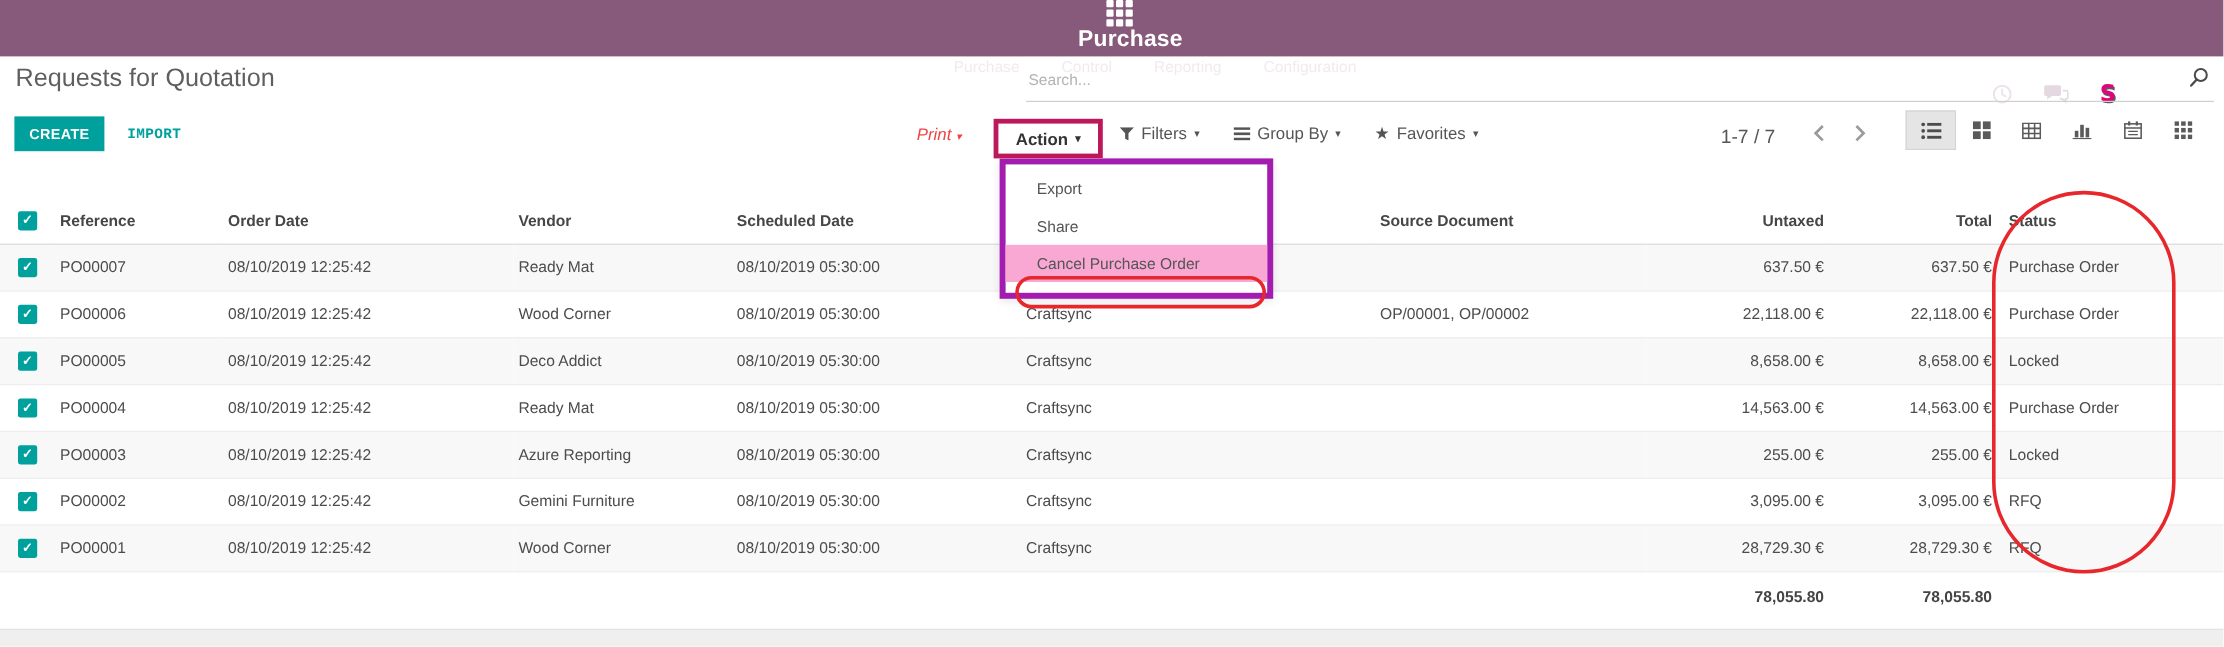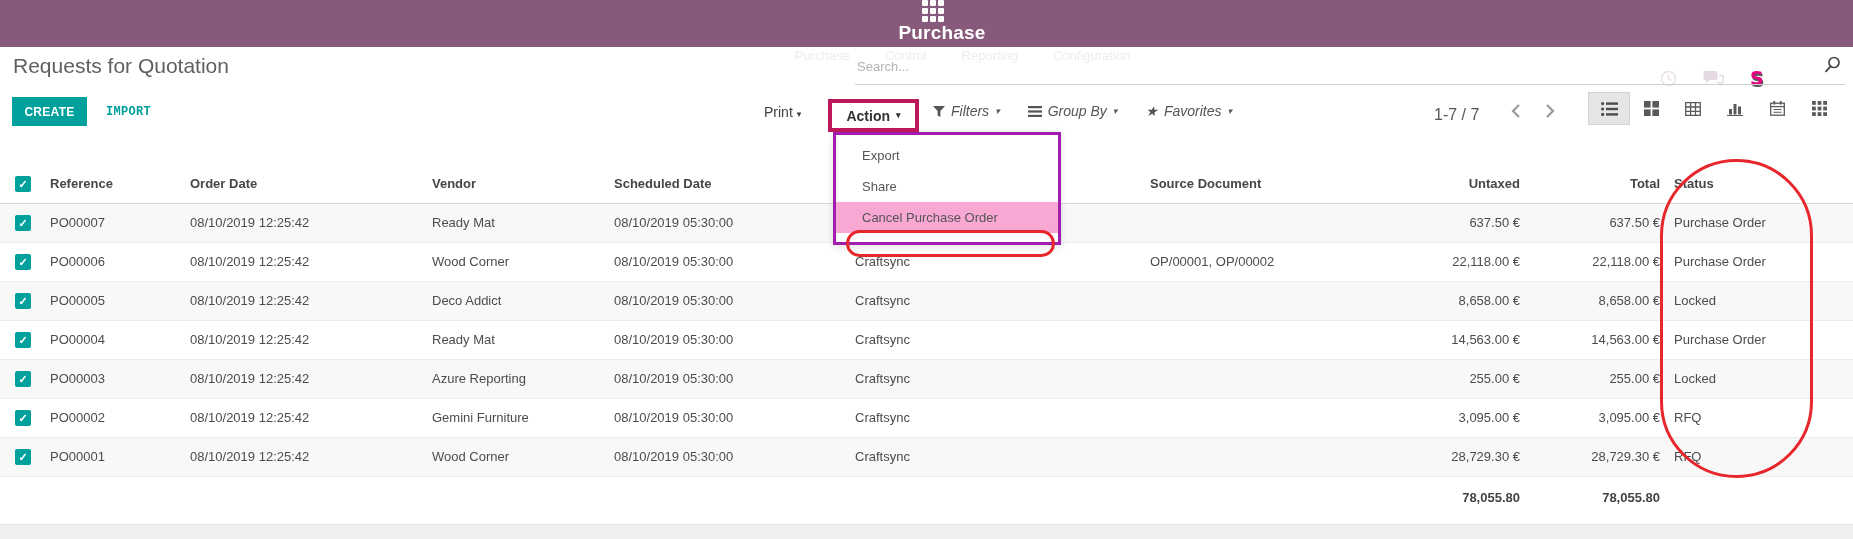--- a/index.html
+++ b/index.html
@@ -34,27 +34,27 @@
 
   .btn-create {
     position:absolute; left:12px; top:97px; width:75px; height:29px;
     background:#00A09D; color:#fff; border:none; font-size:12px; font-weight:bold;
     letter-spacing:.3px; cursor:pointer; font-family:inherit;
   }
   .btn-import {
     position:absolute; left:100px; top:97px; height:29px; background:none; border:none;
     color:#00A09D; font-size:12px; font-weight:bold; letter-spacing:.3px; cursor:pointer; font-family:Liberation Mono, monospace;
   }
-  .print-btn { position:absolute; left:764px; top:104px; font-size:14px; color:#404040; cursor:pointer; }
+  .print-btn { position:absolute; left:764px; top:104px; font-size:14px; color:#ef4444; cursor:pointer;font-style:italic; }
   .action-btn {
     position:absolute; left:828px; top:99px; width:91px; height:33px; z-index:7;
     background:#fff; border:4px solid #be185d; display:flex; align-items:center; justify-content:center;
     gap:6px; font-size:14px; color:#333; font-weight:bold; cursor:pointer;
   }
-  .filter-bar { position:absolute; left:933px; top:103px; display:flex; gap:28px; align-items:center; font-size:14px; color:#555;font-style:italic; }
+  .filter-bar { position:absolute; left:933px; top:103px; display:flex; gap:28px; align-items:center; font-size:14px; color:#555; }
   .filter-bar .fb-item { display:flex; align-items:center; gap:6px; cursor:pointer; }
   .fb-star { font-size:14px; color:#555; }
 
   .pager { position:absolute; left:1434px; top:106px; font-size:16px; color:#555; }
   .pager-prev { position:absolute; left:1510px; top:103px; cursor:pointer; }
   .pager-next { position:absolute; left:1545px; top:103px; cursor:pointer; }
 
   .switcher { position:absolute; left:1588px; top:92px; display:flex; }
   .sw-btn { width:42px; height:33px; display:flex; align-items:center; justify-content:center; cursor:pointer; }
   .sw-btn.active { background:#e5e5e5; border:1px solid #d4d4d4; }
@@ -79,21 +79,21 @@
     color:#fff; font-size:11px; font-weight:bold; line-height:16px; text-align:center; cursor:pointer;
     vertical-align:middle;
   }
   .totals-row td { height:42px; border-top:none; font-weight:bold; color:#444; }
 
   .bottomband { position:absolute; left:0; top:524px; width:1853px; height:15px; background:#efeff0; border-top:1px solid #e3e3e3; }
 
   
   .dropdown {
     position:absolute; left:833px; top:132px; width:228px; z-index:6;
-    background:#fff; border:3px solid #a21caf; box-shadow:0 2px 8px rgba(0,0,0,.12);
+    background:#fff; border:5px solid #a21caf; box-shadow:0 2px 8px rgba(0,0,0,.12);
     padding:5px 0 9px 0;
   }
   .menu-item { height:31px; line-height:31px; padding-left:26px; font-size:13px; color:#555; cursor:pointer; }
   .menu-item.highlighted { background:#f9a8d4; }
 
   
   .annot-rect {
     position:absolute; left:846px; top:230px; width:209px; height:27px; z-index:8;
     border:3px solid #e8272c; border-radius:14px; pointer-events:none;
   }

